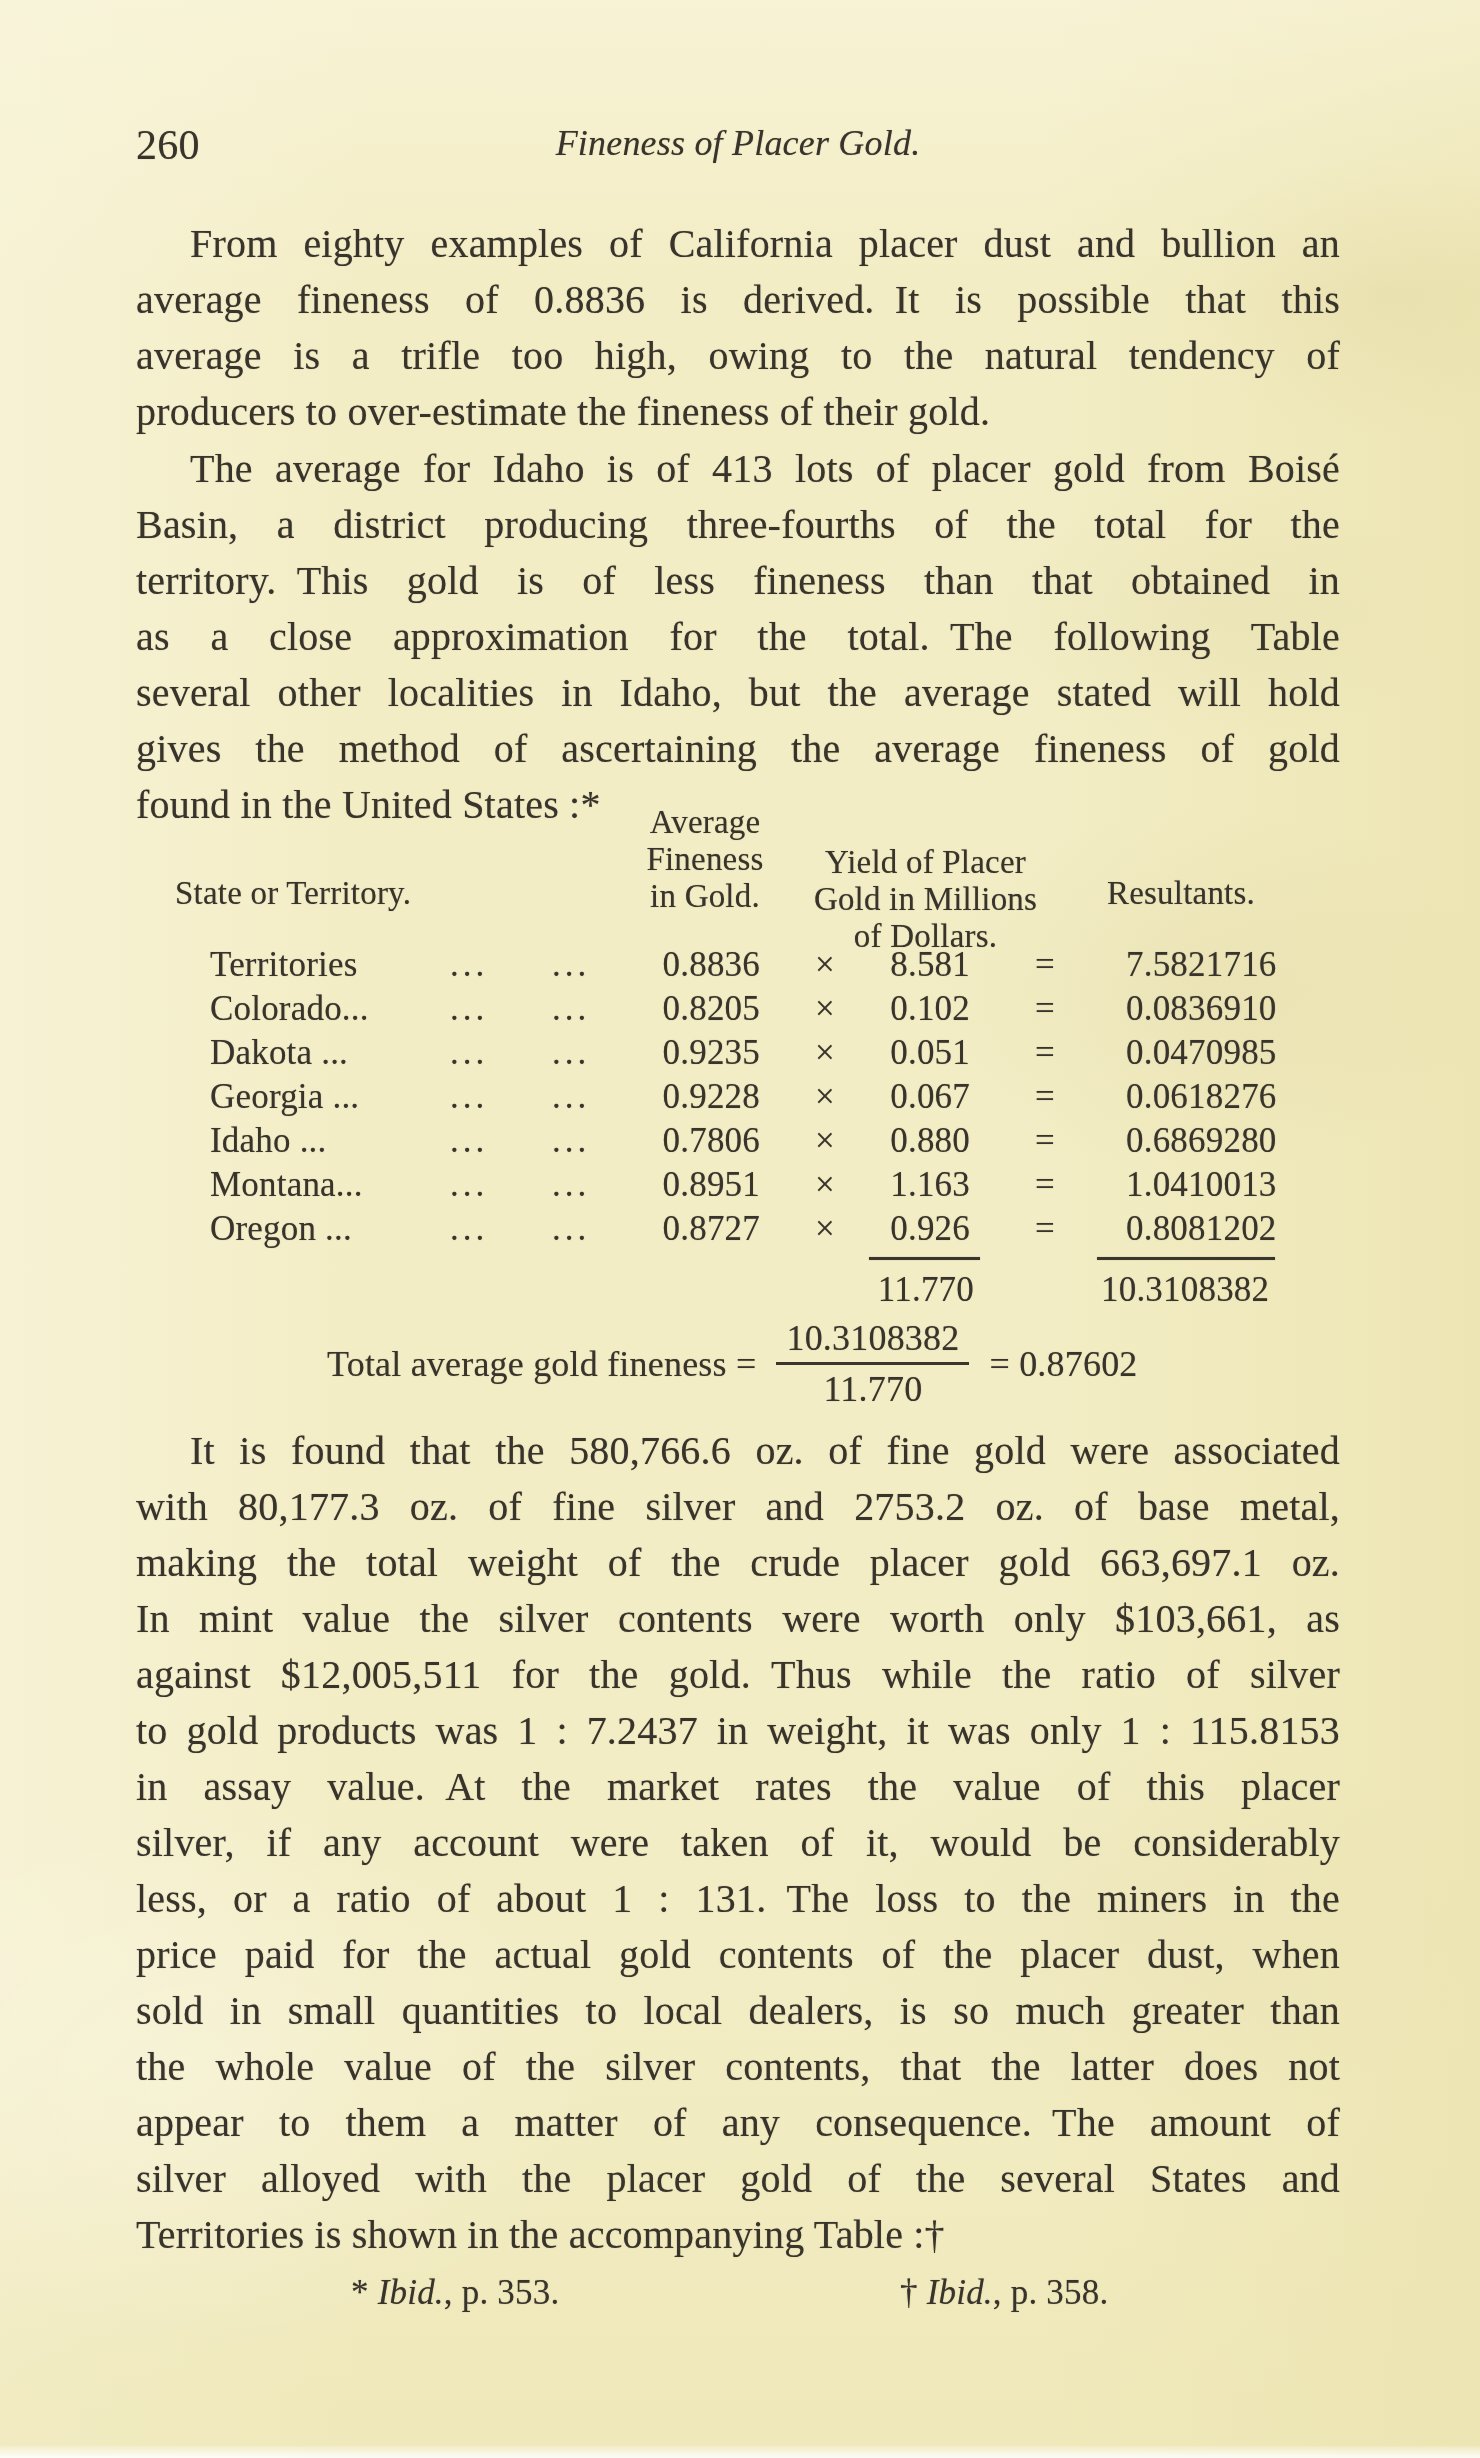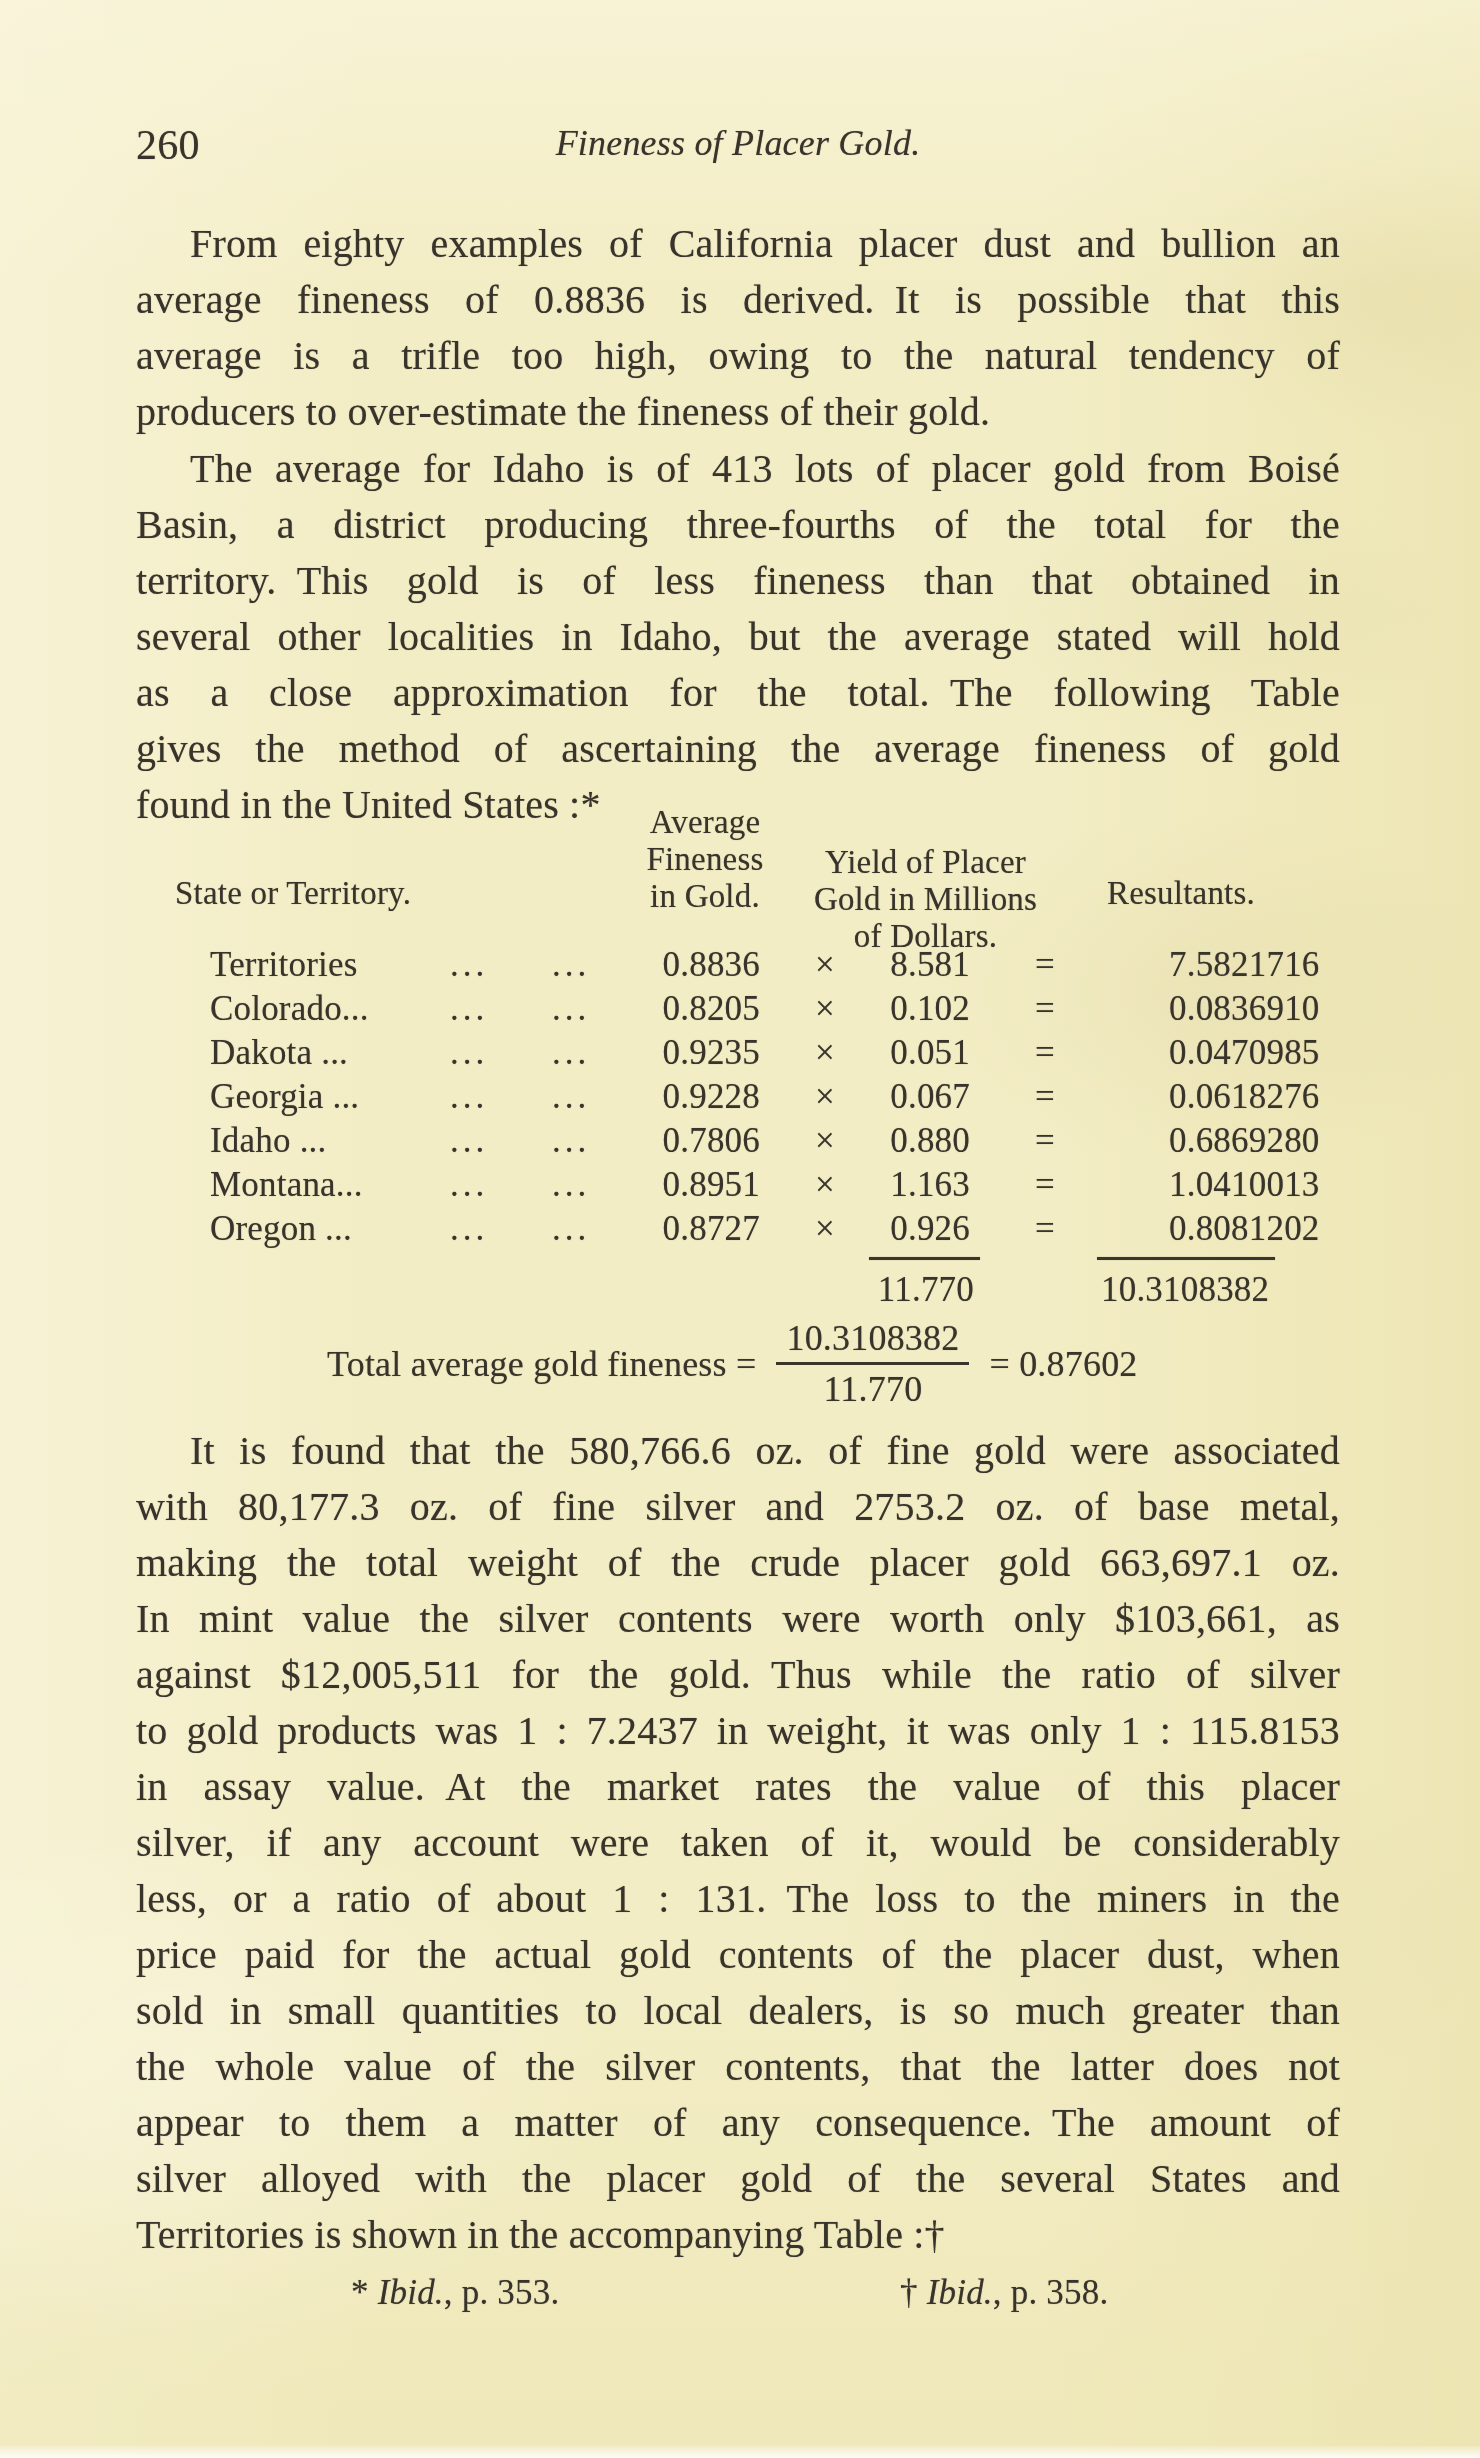--- a/index.html
+++ b/index.html
@@ -73,21 +73,21 @@
   .rows { position: absolute; left: 0; top: 943px; width: 100%; }
   .trow { position: relative; height: 44px; font-size: 35px; }
   .trow > span { position: absolute; top: 0; line-height: 44px; }
   .c-state { left: 210px; }
   .c-d1 { left: 450px; letter-spacing: 4px; }
   .c-d2 { left: 552px; letter-spacing: 4px; }
   .c-fine { left: 649px; width: 111px; text-align: right; }
   .c-x { left: 810px; width: 30px; text-align: center; }
   .c-yield { left: 867px; width: 103px; text-align: right; }
   .c-eq { left: 1030px; width: 30px; text-align: center; }
-  .c-res { left: 1169px; }
+  .c-res { left: 1126px; }
 
   .rule { position: absolute; height: 3px; background: #3a362c; top: 1257px; box-shadow: 0 0 1px rgba(56,52,43,0.5); }
   .rule-yield { left: 869px; width: 111px; }
   .rule-res { left: 1097px; width: 178px; }
 
   .totals { position: absolute; top: 1270px; left: 0; width: 100%; height: 40px; font-size: 35px; }
   .totals > span { position: absolute; top: 0; line-height: 40px; }
   .t-yield { left: 867px; width: 107px; text-align: right; }
   .t-res { left: 1101px; }
 
@@ -124,22 +124,22 @@
       <div class="bline">From eighty examples of California placer dust and bullion an</div>
       <div class="bline">average fineness of 0.8836 is derived. It is possible that this</div>
       <div class="bline">average is a trifle too high, owing to the natural tendency of</div>
       <div class="bline">producers to over-estimate the fineness of their gold.</div>
     </div>
 
   <div class="para p2 txt">
       <div class="bline">The average for Idaho is of 413 lots of placer gold from Boisé</div>
       <div class="bline">Basin, a district producing three-fourths of the total for the</div>
       <div class="bline">territory. This gold is of less fineness than that obtained in</div>
+      <div class="bline">as a close approximation for the total. The following Table</div>
       <div class="bline">several other localities in Idaho, but the average stated will hold</div>
-      <div class="bline">as a close approximation for the total. The following Table</div>
       <div class="bline">gives the method of ascertaining the average fineness of gold</div>
       <div class="bline">found in the United States :*</div>
     </div>
 
   <div class="tbl">
     <div class="th th-state txt">State or Territory.</div>
     <div class="th th-fine txt">
         <div class="thl">Average</div>
         <div class="thl">Fineness</div>
         <div class="thl">in Gold.</div>

